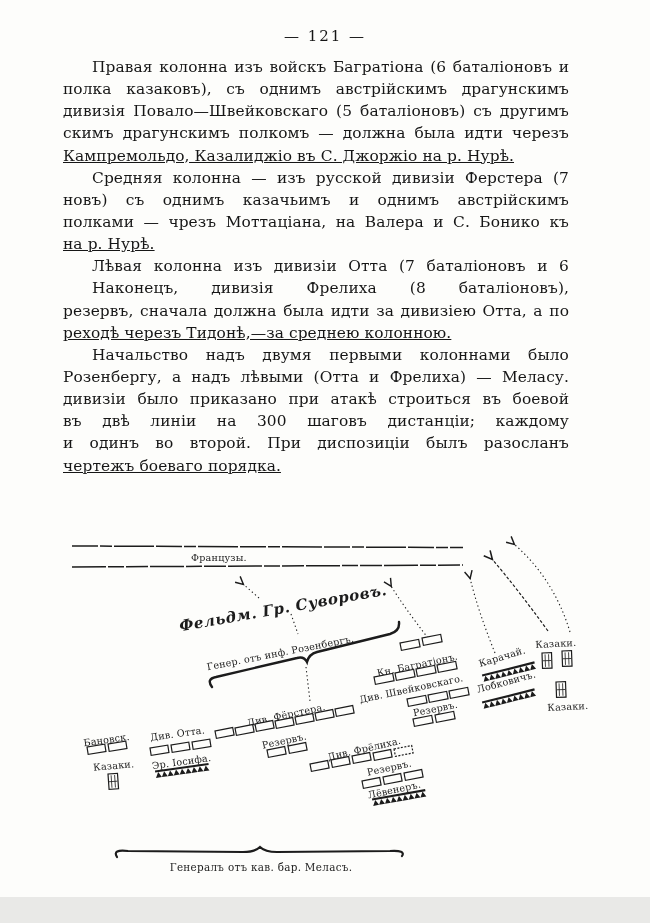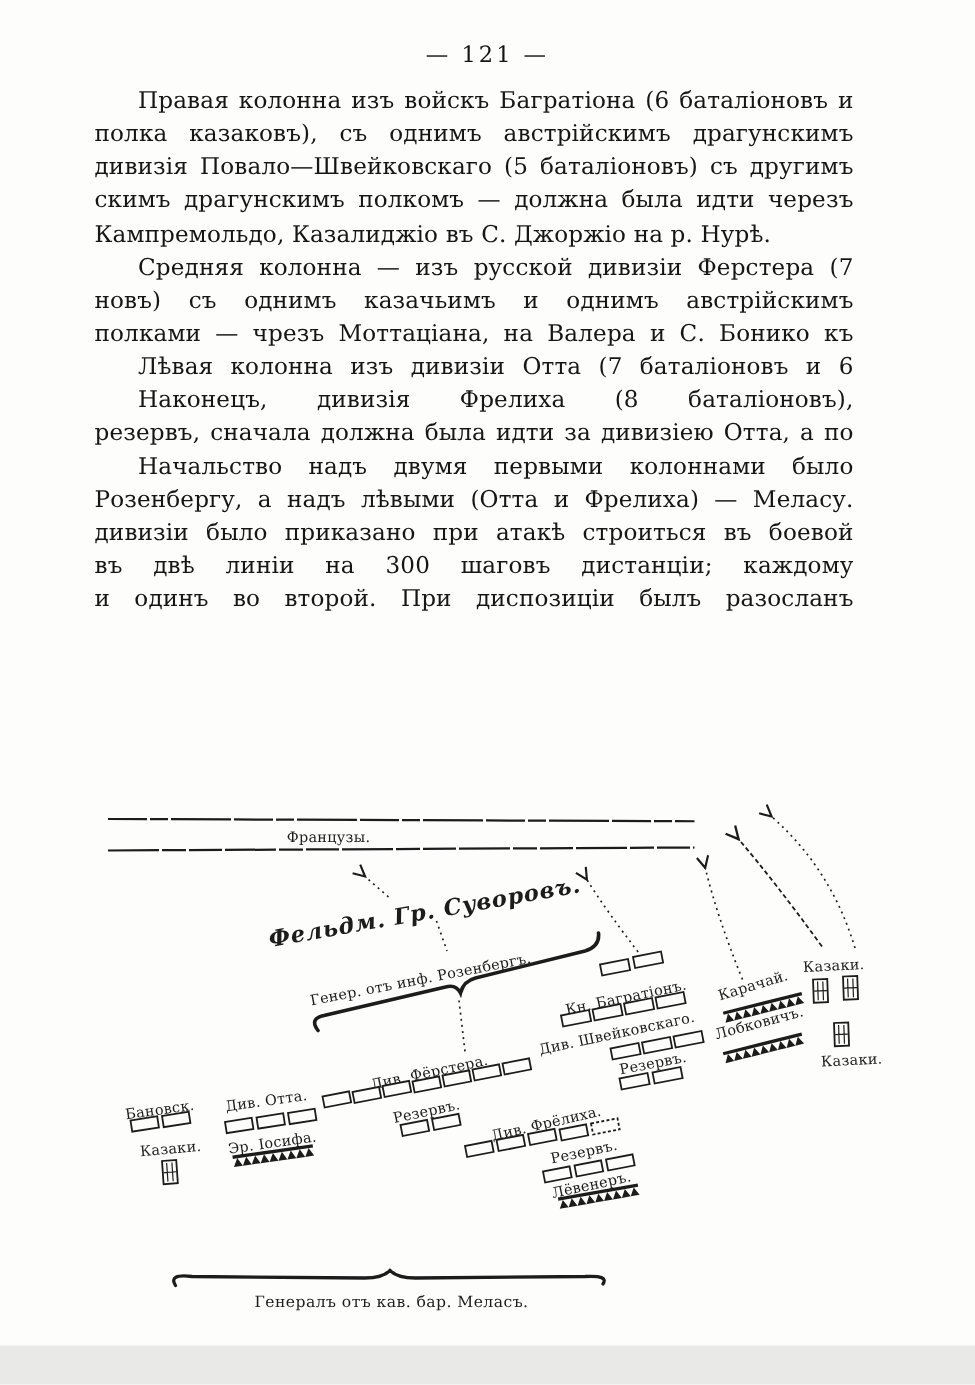--- a/index.html
+++ b/index.html
@@ -2,21 +2,21 @@
 <html><head>
 <meta charset="utf-8">
 <style>
   html,body{margin:0;padding:0;}
   body{width:650px;height:923px;background:#e9e9e7;font-family:"DejaVu Serif",serif;}
   .page{position:relative;width:650px;height:897px;background:#fdfdfb;color:#1b1b1b;overflow:hidden;}
   .pageno{position:absolute;top:27px;left:0;width:650px;text-align:center;font-size:15px;letter-spacing:2px;color:#151515;}
   .text-block{position:absolute;left:63px;top:56px;width:506px;font-size:15.4px;line-height:22.15px;letter-spacing:0.1px;color:#161616;}
   .tl{text-align:justify;text-align-last:justify;white-space:normal;height:22.15px;overflow:hidden;}
   .tl.first{text-indent:29px;}
-  .tl.last{text-align-last:left;}
+  .tl.last{text-align-last:left;text-decoration:underline;}
   svg{position:absolute;left:0;top:535px;}
   svg text{font-family:"DejaVu Serif",serif;fill:#1c1c1c;}
   .dlabel{font-size:9.6px;letter-spacing:0.2px;}
   .dlabel-big{font-size:10.4px;letter-spacing:0.3px;}
   .suvorov{font-size:15px;font-style:italic;font-weight:600;letter-spacing:0.6px;}
   .ink{stroke:#1c1c1c;}
 </style>
 </head>
 <body>
 
@@ -26,28 +26,31 @@
 
   <div class="text-block">
     <div class="tl first">Правая колонна изъ войскъ Багратіона (6 баталіоновъ и 2</div>
     <div class="tl">полка казаковъ), съ однимъ австрійскимъ драгунскимъ полкомъ и</div>
     <div class="tl">дивизія Повало—Швейковскаго (5 баталіоновъ) съ другимъ австрій-</div>
     <div class="tl">скимъ драгунскимъ полкомъ — должна была идти черезъ Брено,</div>
     <div class="tl last">Кампремольдо, Казалиджіо въ С. Джоржіо на р. Нурѣ.</div>
     <div class="tl first">Средняя колонна — изъ русской дивизіи Ферстера (7 баталіо-</div>
     <div class="tl">новъ) съ однимъ казачьимъ и однимъ австрійскимъ драгунскимъ</div>
     <div class="tl">полками — чрезъ Моттаціана, на Валера и С. Бонико къ Ивакари</div>
+    <div class="tl last">на р. Нурѣ.</div>
     <div class="tl first">Лѣвая колонна изъ дивизіи Отта (7 баталіоновъ и 6 эскадро-</div>
     <div class="tl first">Наконецъ, дивизія Фрелиха (8 баталіоновъ), назначенная въ</div>
     <div class="tl">резервъ, сначала должна была идти за дивизіею Отта, а по пе-</div>
+    <div class="tl last">реходѣ черезъ Тидонѣ,—за среднею колонною.</div>
     <div class="tl first">Начальство надъ двумя первыми колоннами было поручено</div>
     <div class="tl">Розенбергу, а надъ лѣвыми (Отта и Фрелиха) — Меласу. Каждой</div>
     <div class="tl">дивизіи было приказано при атакѣ строиться въ боевой порядокъ</div>
     <div class="tl">въ двѣ линіи на 300 шаговъ дистанціи; каждому кавалерійскому</div>
     <div class="tl">и одинъ во второй. При диспозиціи былъ разосланъ слѣдующій</div>
+    <div class="tl last">чертежъ боеваго порядка.</div>
   </div>
 
   <svg width="650" height="388" viewBox="0 0 650 388">
     <defs>
       <marker id="ah" markerWidth="10" markerHeight="10" refX="2" refY="4.5" orient="auto">
         <path d="M8.5,1 L1.5,4.5 L8.5,8" fill="none" stroke="#1c1c1c" stroke-width="1.3"></path>
       </marker>
       <g id="cav">
         <path d="M0,0.5 L54,0.5" stroke="#1c1c1c" stroke-width="2.2" fill="none"></path>
         <path d="M0,7 3,1.5 6,7Z M6,7 9,1.5 12,7Z M12,7 15,1.5 18,7Z M18,7 21,1.5 24,7Z M24,7 27,1.5 30,7Z M30,7 33,1.5 36,7Z M36,7 39,1.5 42,7Z M42,7 45,1.5 48,7Z M48,7 51,1.5 54,7Z" fill="#1c1c1c"></path>

